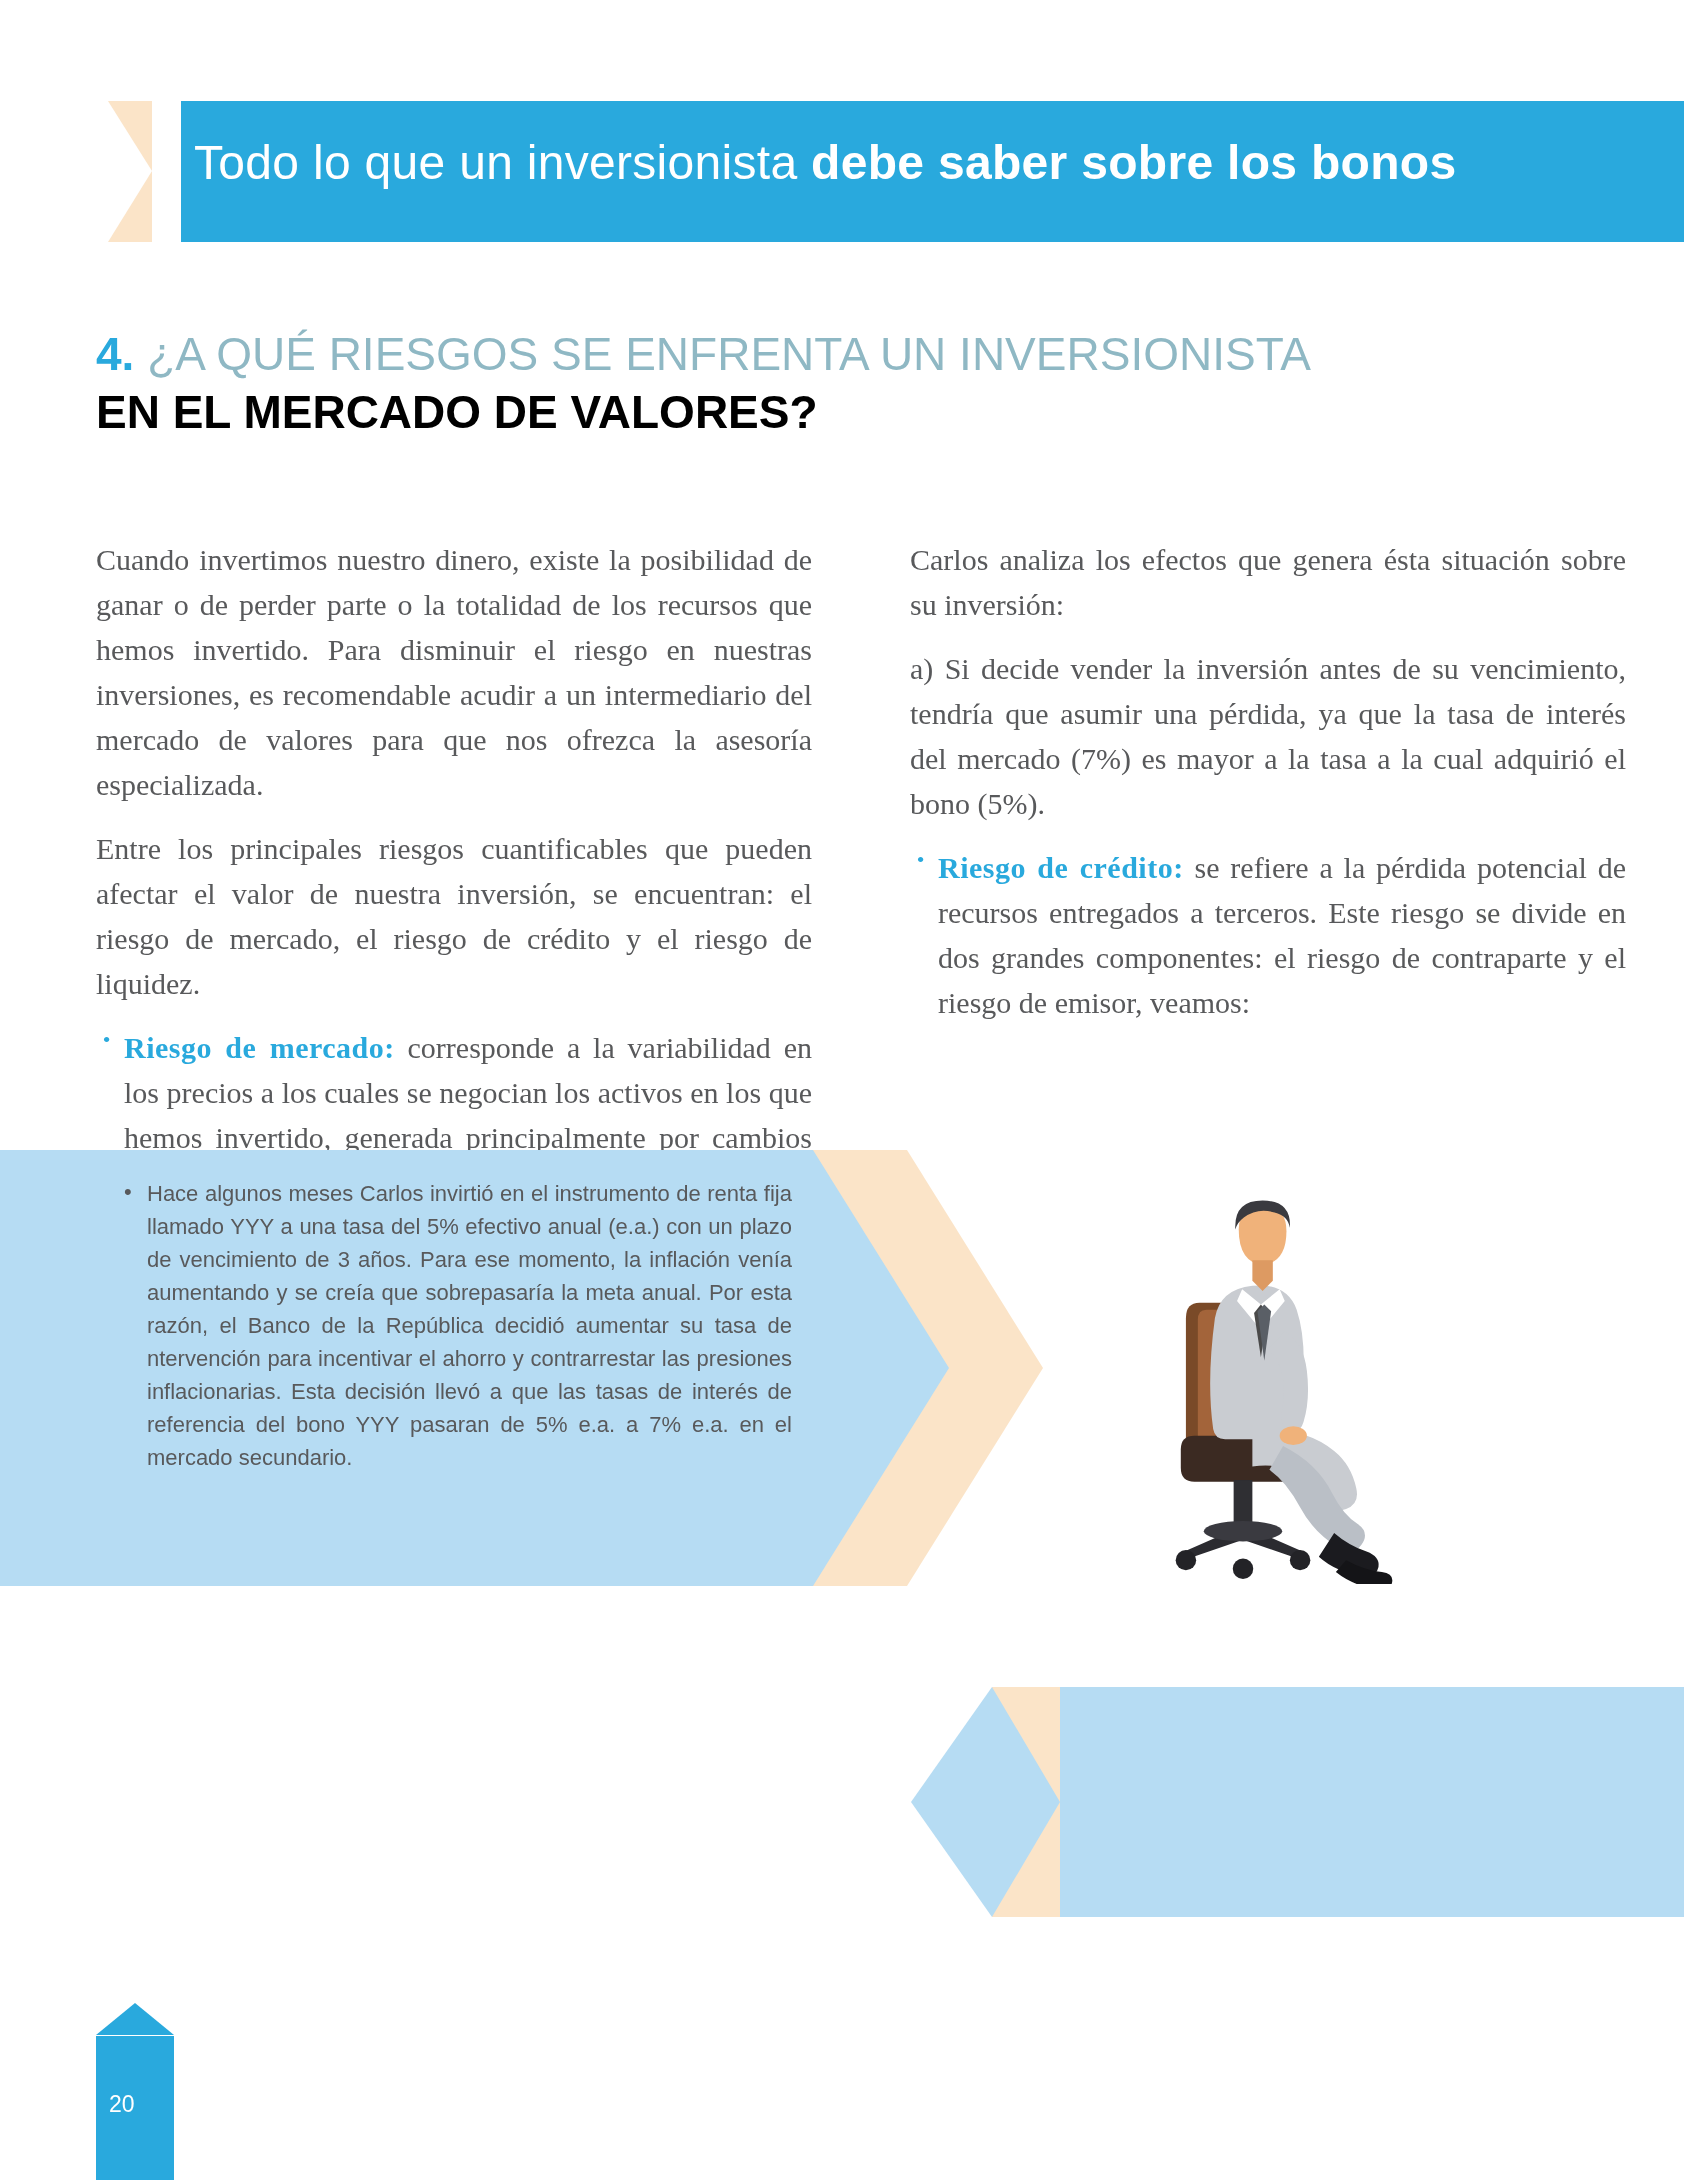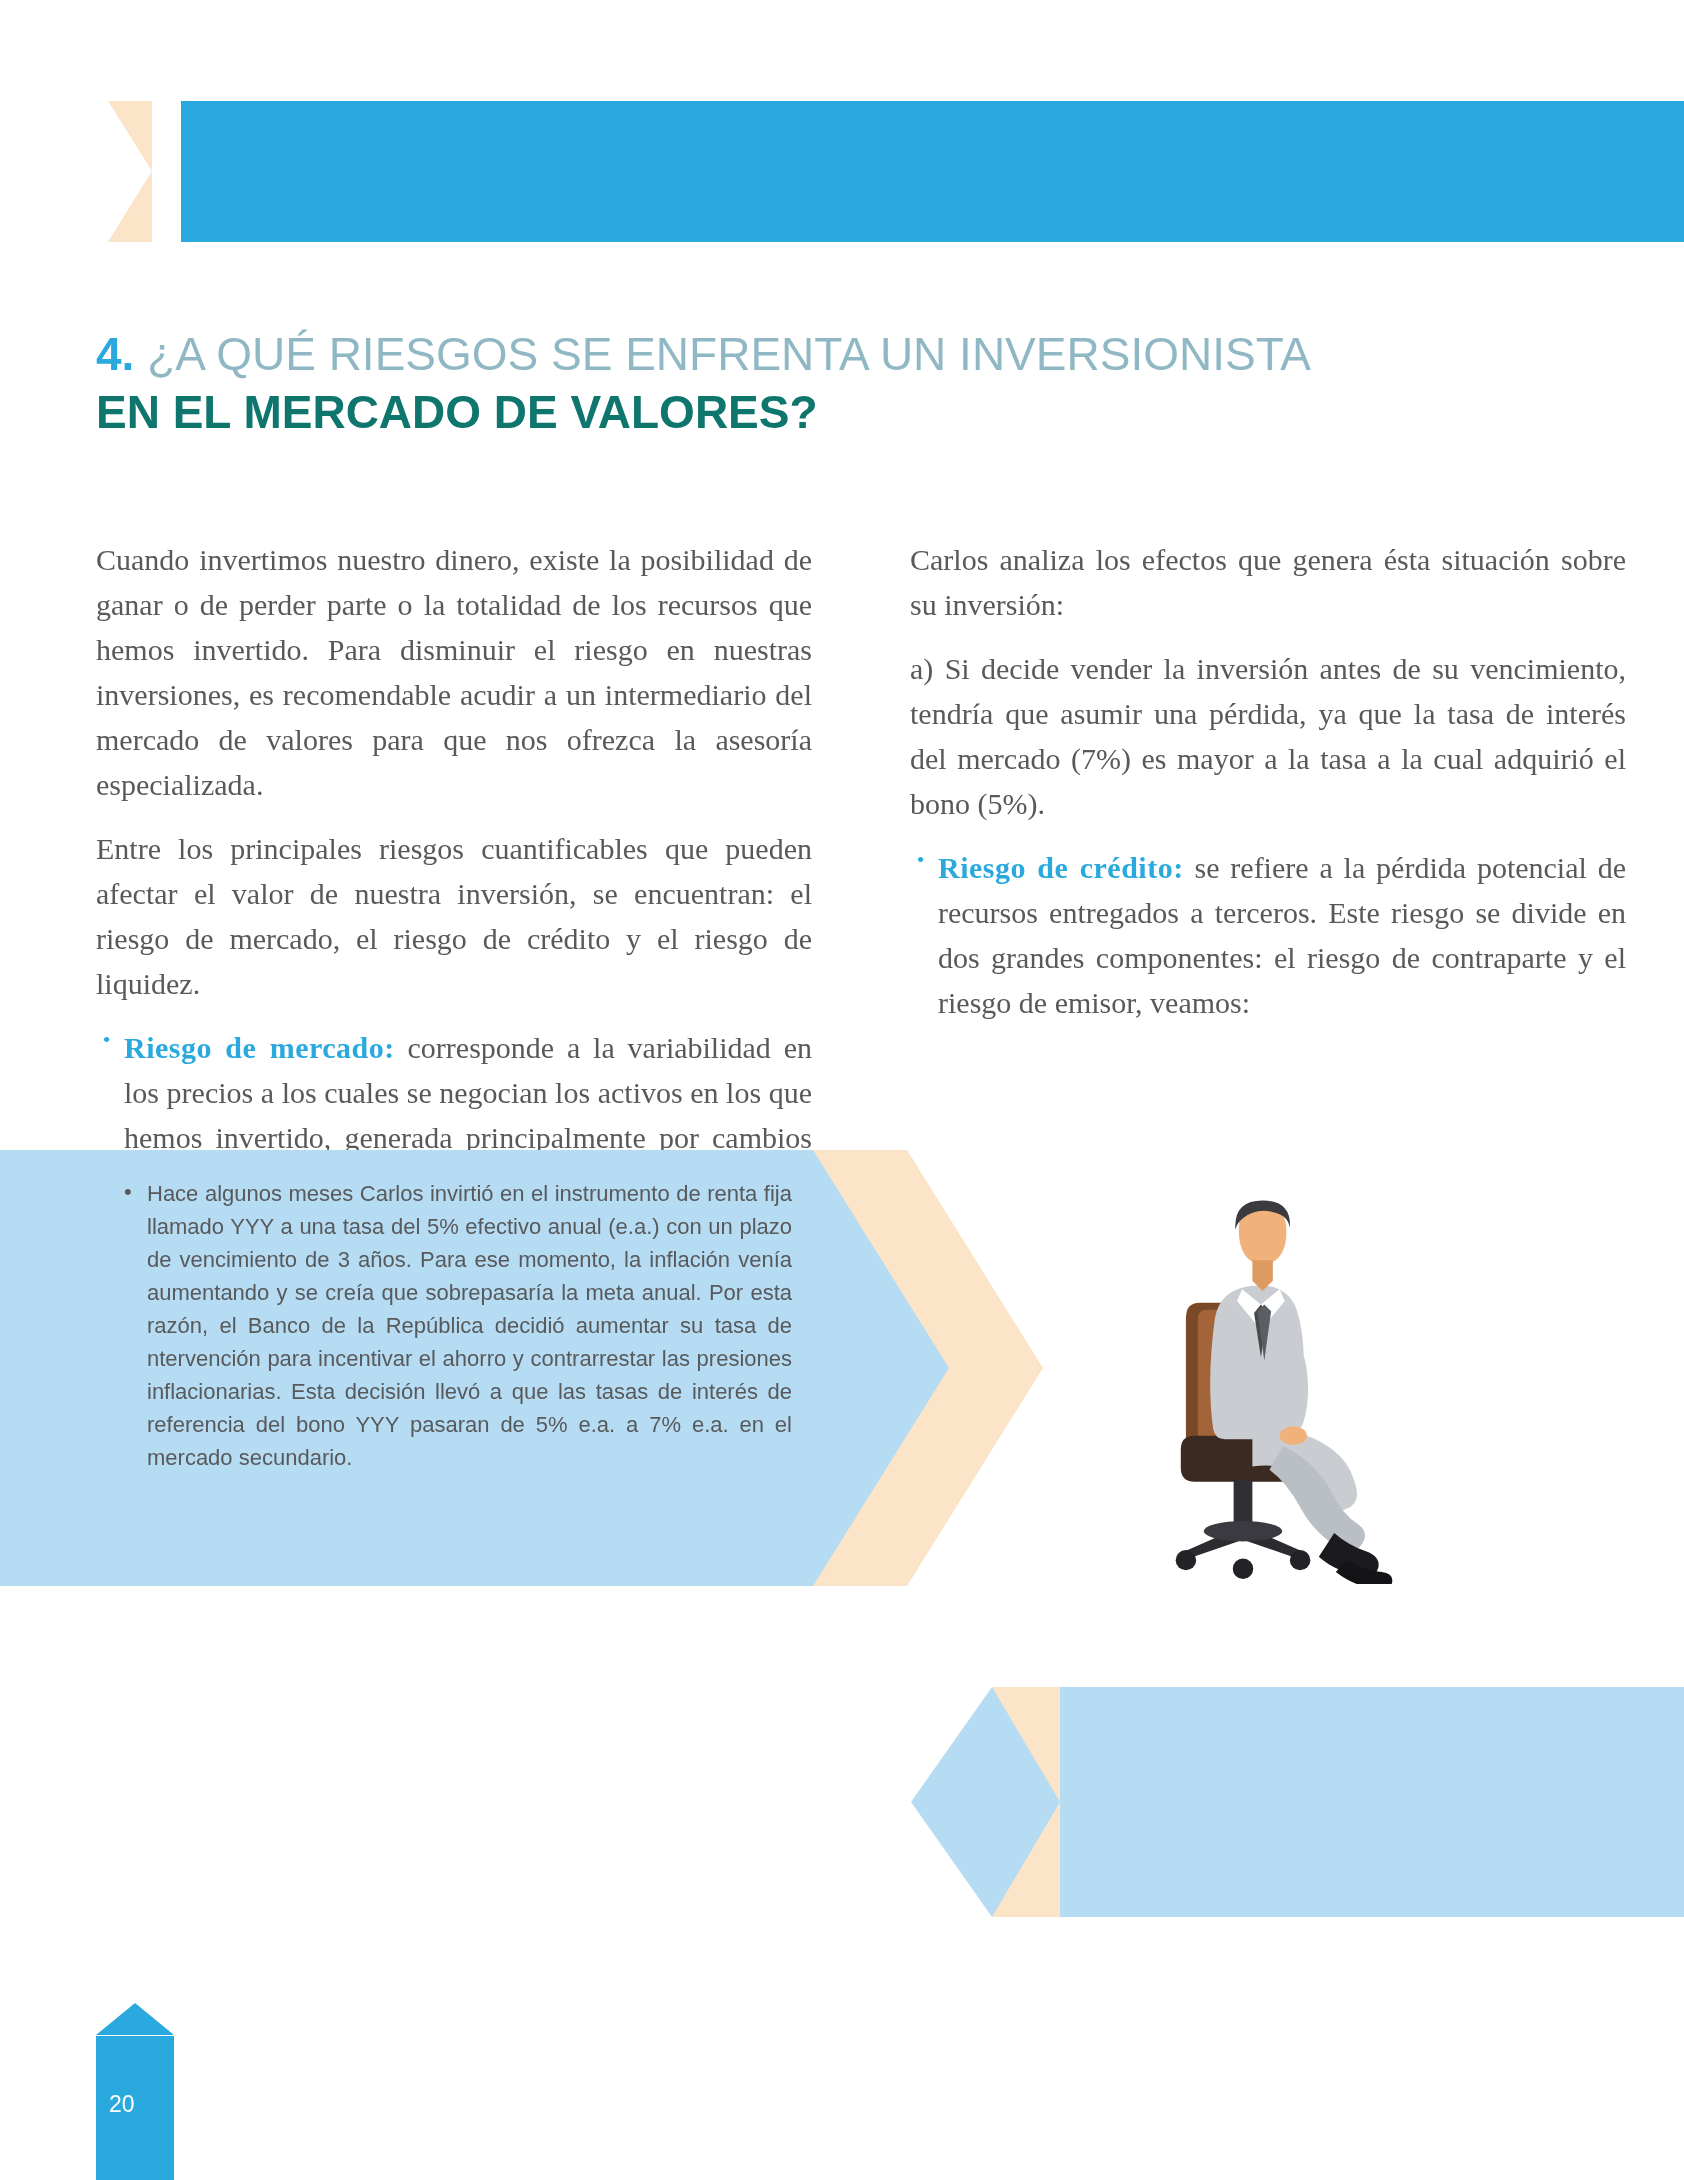--- a/index.html
+++ b/index.html
@@ -70,21 +70,21 @@
     line-height: 1.12;
     white-space: nowrap;
   }
   .sec-line1 .num {
     color: #29a9dd;
     font-weight: bold;
   }
   .sec-line2 {
     font-size: 46px;
     font-weight: bold;
-    color: #0f766e;
+    color: #000000;
     line-height: 1.12;
     margin-top: 6.8px;
     white-space: nowrap;
   }
 
   
   .col {
     position: absolute;
     width: 716px;
     font-size: 30px;
@@ -241,20 +241,21 @@
     width: 341px;
     height: 409px;
   }
 </style>
 </head>
 <body>
 
 <div class="header-wrap">
   <div class="header-tip"></div>
   <div class="header-bar"></div>
+  <div class="header-title"><span>Todo lo que un inversionista </span><b>debe saber sobre los bonos</b></div>
 </div>
 
 <div class="sec-heading">
   <div class="sec-line1"><span class="num">4.</span><span> ¿A QUÉ RIESGOS SE ENFRENTA UN INVERSIONISTA</span></div>
   <div class="sec-line2">EN EL MERCADO DE VALORES?</div>
 </div>
 
 <div class="col left">
   <p>Cuando invertimos nuestro dinero, existe la posibilidad de ganar o de perder  parte o la totalidad de los recursos que hemos invertido. Para disminuir el riesgo en nuestras inversiones, es recomendable acudir a un intermediario del mercado de valores para que nos ofrezca la asesoría especializada.</p>
   <p>Entre los principales riesgos cuantificables que pueden afectar el valor de nuestra inversión, se encuentran: el riesgo de mercado, el riesgo de crédito y el riesgo de liquidez.</p>

